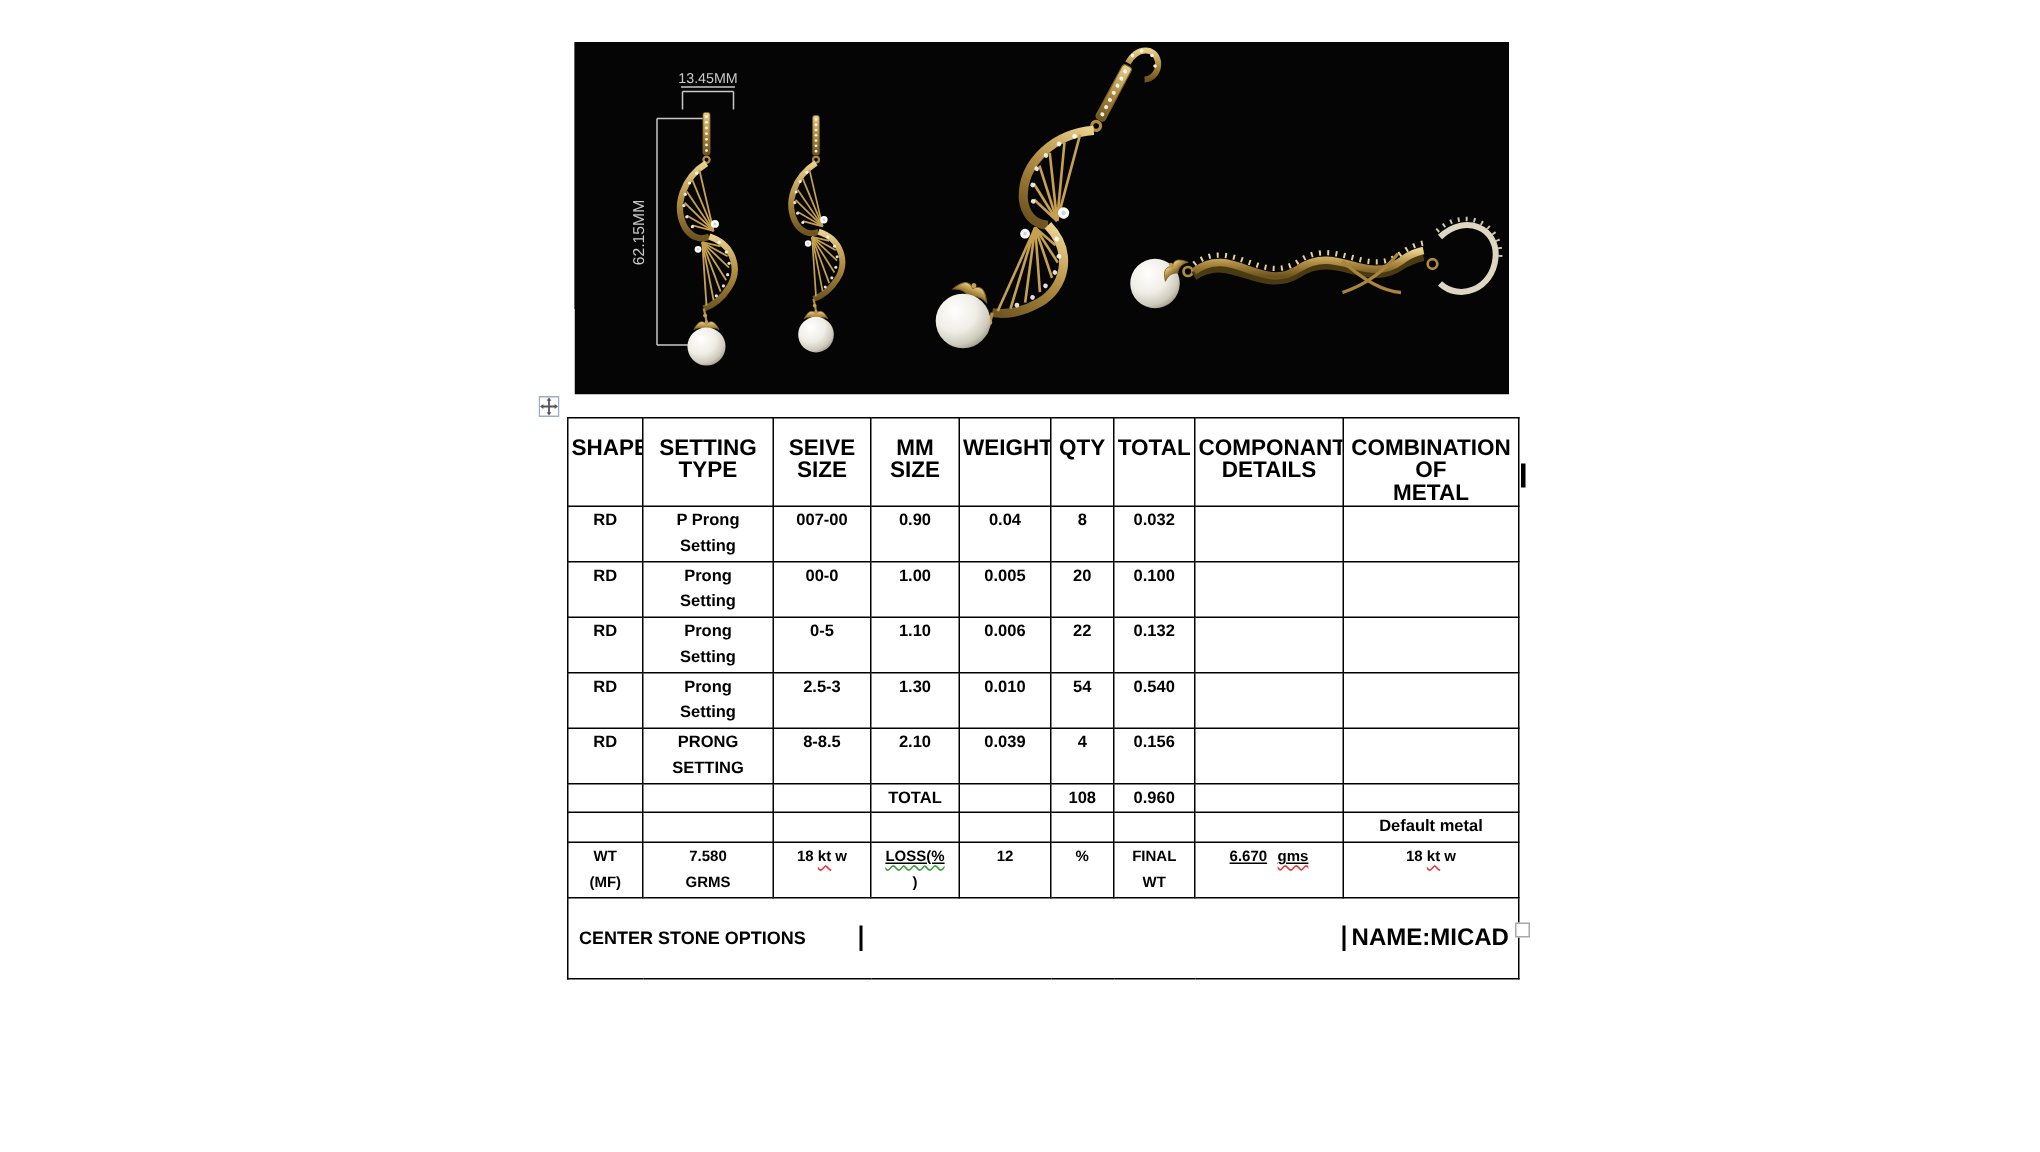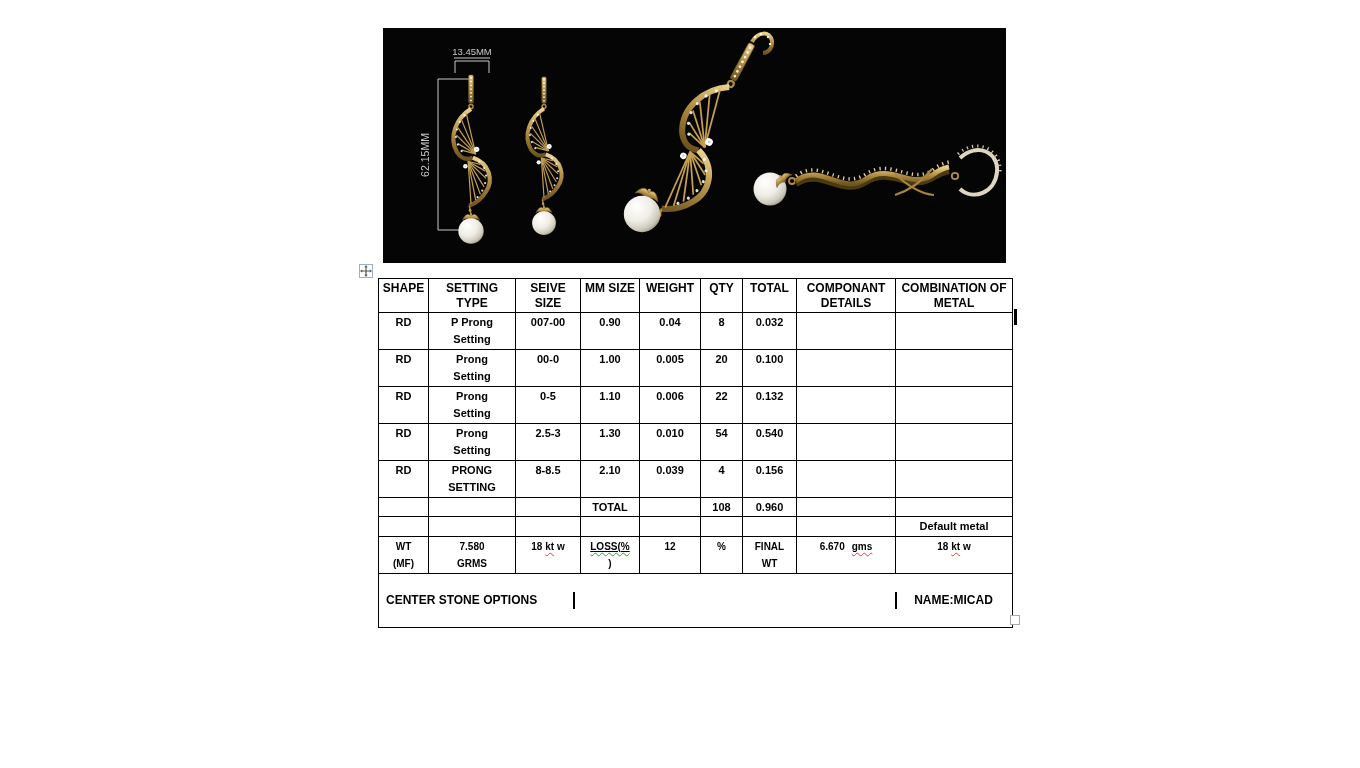--- a/index.html
+++ b/index.html
@@ -14,42 +14,42 @@
   .move-handle{position:absolute;left:359px;top:264px;width:14px;height:14px;}
 
   
   .caret{position:absolute;left:1014px;top:309px;width:3px;height:16px;background:#000;}
   .resize-handle{position:absolute;left:1010px;top:615px;width:8px;height:8px;border:1px solid #a9a9a9;background:#fff;}
 
   
   table.spec{position:absolute;left:378px;top:278px;width:634px;border-collapse:collapse;table-layout:fixed;}
   table.spec td{border:1px solid #000;vertical-align:top;text-align:center;padding:1px 2px;
     font-weight:700;font-size:11px;line-height:17px;color:#000;white-space:pre-line;overflow:hidden;}
-  tr.hdr td{font-size:12px;line-height:15px;padding-top:2px;}
+  tr.hdr td{font-size:15px;line-height:15px;padding-top:12px;}
   td.lg{font-weight:400;font-size:12.5px;line-height:19px;}
   td.ta-l{text-align:left;padding-left:4px;}
   td.b-lg{font-size:11.5px;}
   tr.trow td{vertical-align:middle;line-height:15px;}
   td.tot-label{font-size:12.5px;}
   td.dm{font-weight:400;font-size:10px;line-height:14px;vertical-align:middle;}
   tr.wt td{font-size:10px;line-height:17px;}
   td.wt-val{font-size:11.5px;}
   td.loss{font-size:11.5px;}
   td.final{font-size:9.5px;line-height:14px;padding-top:3px;}
-  td.fw{font-size:12px;vertical-align:top;padding-top:3px;}
+  td.fw{font-size:12px;vertical-align:top;padding-top:3px;text-decoration:underline;}
   td.kt{font-size:12px;padding-top:3px;}
   tr.finding td{vertical-align:middle;}
   td.find-label{font-size:10.5px;line-height:15px;}
   td.ring{font-size:9.5px;line-height:13px;}
   td.earings{font-size:12.5px;font-weight:400;}
   td.footer-cell{padding:0;border:2px solid #000;}
   .f-row{display:flex;height:100%;align-items:center;}
   .f-left{width:187px;text-align:left;padding-left:5px;font-size:12px;font-weight:700;border-right:2px solid #000;align-self:stretch;display:flex;align-items:center;}
   .f-mid{flex:1;align-self:stretch;border-right:2px solid #000;}
-  .f-right{width:113px;text-align:center;font-size:12px;font-weight:700;}
+  .f-right{width:113px;text-align:center;font-size:16px;font-weight:700;}
   .u{text-decoration:underline;}
   .squig-red{text-decoration:underline wavy #e03a3a 1px;text-underline-offset:2px;}
   .squig-green{text-decoration:underline wavy #3d9b3d 1px;text-underline-offset:2px;}
   .gap{margin-left:7px;}
 </style>
 </head>
 <body>
 
 <div class="stage">
 

